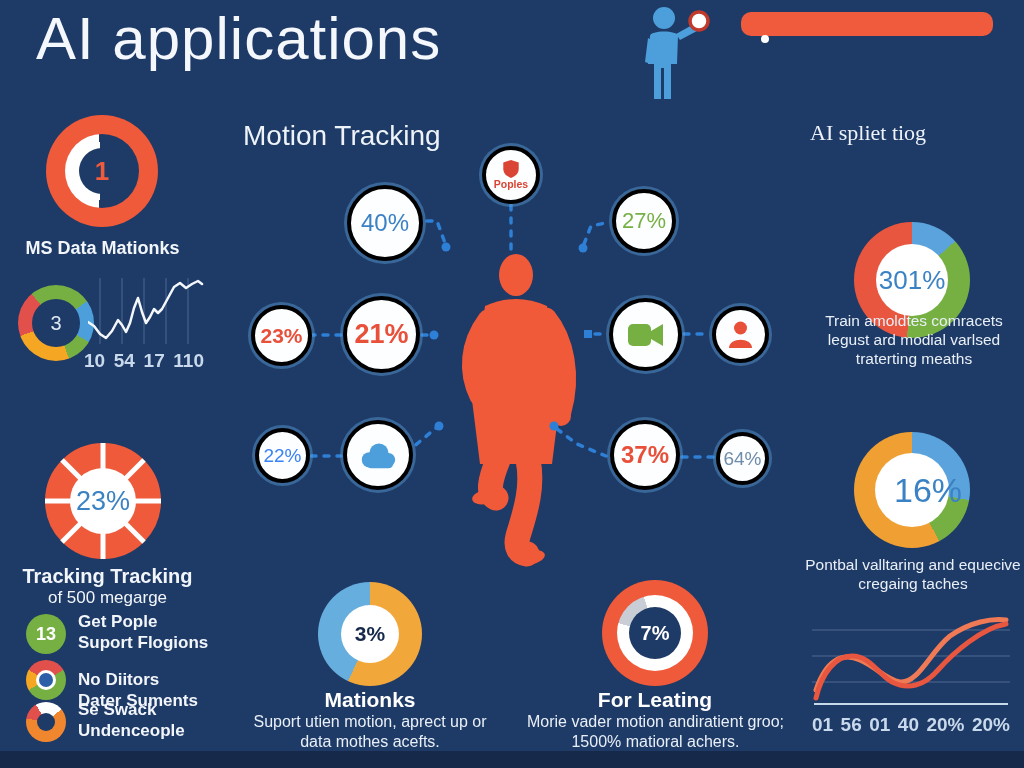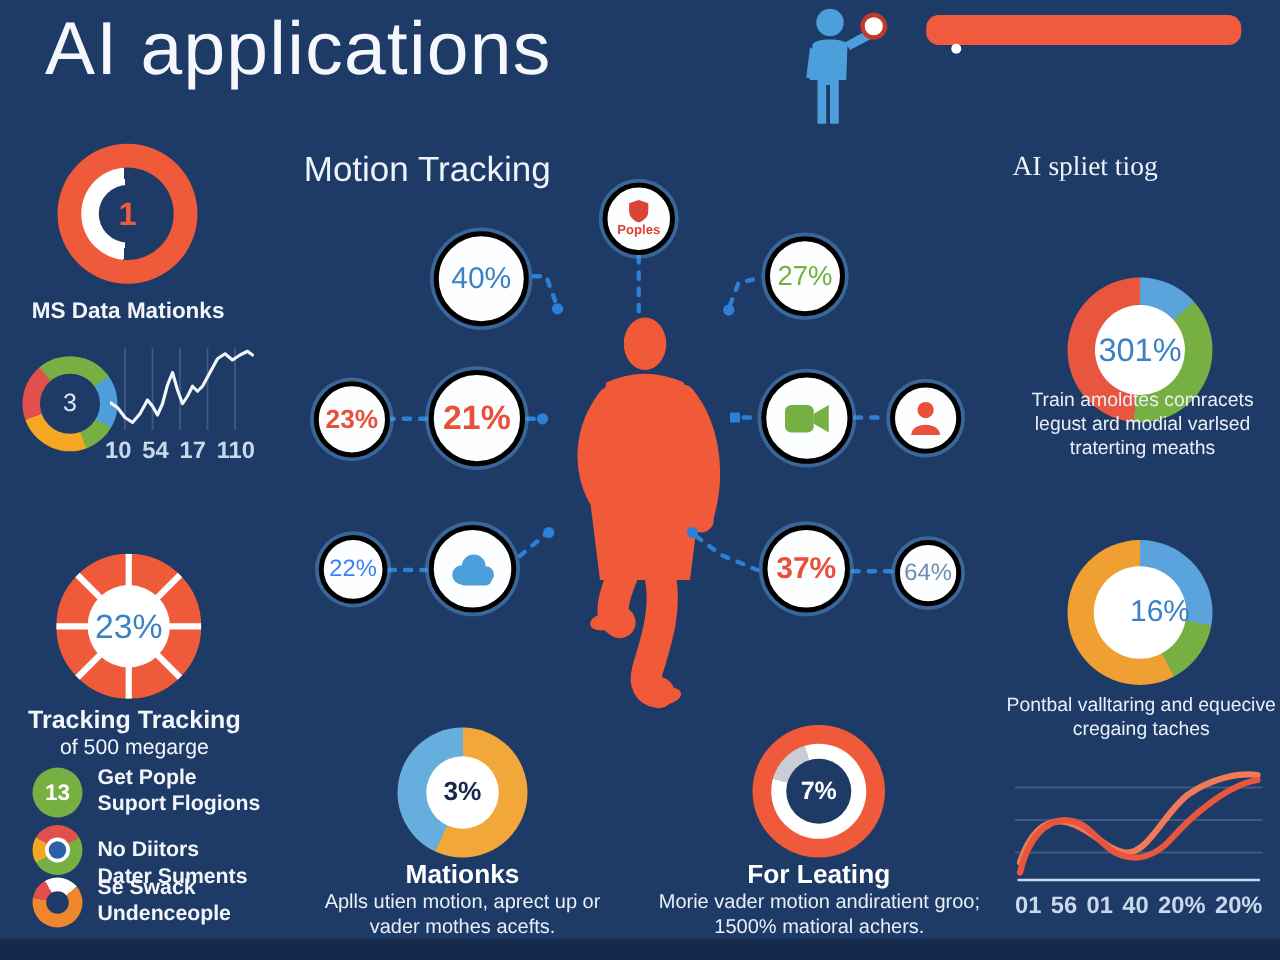--- a/index.html
+++ b/index.html
@@ -219,21 +219,21 @@
 <div class="node" style="left:716px;top:432px;width:53px;height:53px;z-index:3;">
   <span style="color:#6e8dab;font-size:19px;font-weight:500;">64%</span>
 </div>
 
 <div class="abs ring" style="left:318px;top:582px;width:104px;height:104px;background:conic-gradient(#f2a73b 0 205deg,#66aede 205deg 360deg);">
   <div class="ring" style="width:58px;height:58px;background:#ffffff;">
     <span style="color:#16294b;font-size:21px;font-weight:700;">3%</span>
   </div>
 </div>
 <div class="abs stat-title" style="left:270px;top:688px;width:200px;">Mationks</div>
-<div class="abs stat-desc" style="left:238px;top:712px;width:264px;">Aplls utien motion, aprect up or vader mothes acefts.</div>
+<div class="abs stat-desc" style="left:238px;top:712px;width:264px;">Suport utien motion, aprect up or data mothes acefts.</div>
 
 <div class="abs ring" style="left:602px;top:580px;width:106px;height:106px;background:#ee5a3a;">
   <div class="ring" style="width:76px;height:76px;background:conic-gradient(from 285deg,#c9cdd6 0 58deg,#ffffff 58deg 360deg);">
     <div class="ring" style="width:52px;height:52px;background:#1e3a66;">
       <span style="color:#ffffff;font-size:20px;font-weight:700;">7%</span>
     </div>
   </div>
 </div>
 <div class="abs stat-title" style="left:555px;top:688px;width:200px;">For Leating</div>
 <div class="abs stat-desc" style="left:503px;top:712px;width:305px;">Morie vader motion andiratient groo; 1500% matioral achers.</div>
@@ -242,21 +242,21 @@
 
 <div class="abs ring" style="left:854px;top:222px;width:116px;height:116px;background:conic-gradient(from 0deg,#5aa3dc 0 48deg,#76b043 48deg 185deg,#e8563f 185deg 360deg);">
   <div class="ring" style="width:72px;height:72px;background:#ffffff;text-decoration:underline;">
     <span style="color:#3b82c4;font-size:26px;font-weight:500;">301%</span>
   </div>
 </div>
 <div class="abs stat-desc" style="left:810px;top:312px;width:208px;font-size:15.5px;">Train amoldtes comracets legust ard modial varlsed traterting meaths</div>
 
 <div class="abs ring" style="left:854px;top:432px;width:116px;height:116px;background:conic-gradient(from 0deg,#5aa3dc 0 100deg,#76b043 100deg 152deg,#f0a033 152deg 360deg);">
   <div class="ring" style="width:74px;height:74px;background:#ffffff;">
-    <span style="color:#3b82c4;font-size:24px;font-weight:500;margin-left:32px;">16%</span>
+    <span style="color:#3b82c4;font-size:34px;font-weight:500;margin-left:32px;">16%</span>
   </div>
 </div>
 <div class="abs stat-desc" style="left:804px;top:556px;width:218px;font-size:15.5px;">Pontbal valltaring and equecive cregaing taches</div>
 
 <svg class="abs" style="left:812px;top:612px;" width="200" height="96" viewBox="0 0 200 96">
   <g stroke="#3f5a85" stroke-width="1.5">
     <line x1="0" y1="18" x2="198" y2="18"></line>
       <line x1="0" y1="44" x2="198" y2="44"></line>
     <line x1="0" y1="70" x2="198" y2="70"></line>
   </g>

